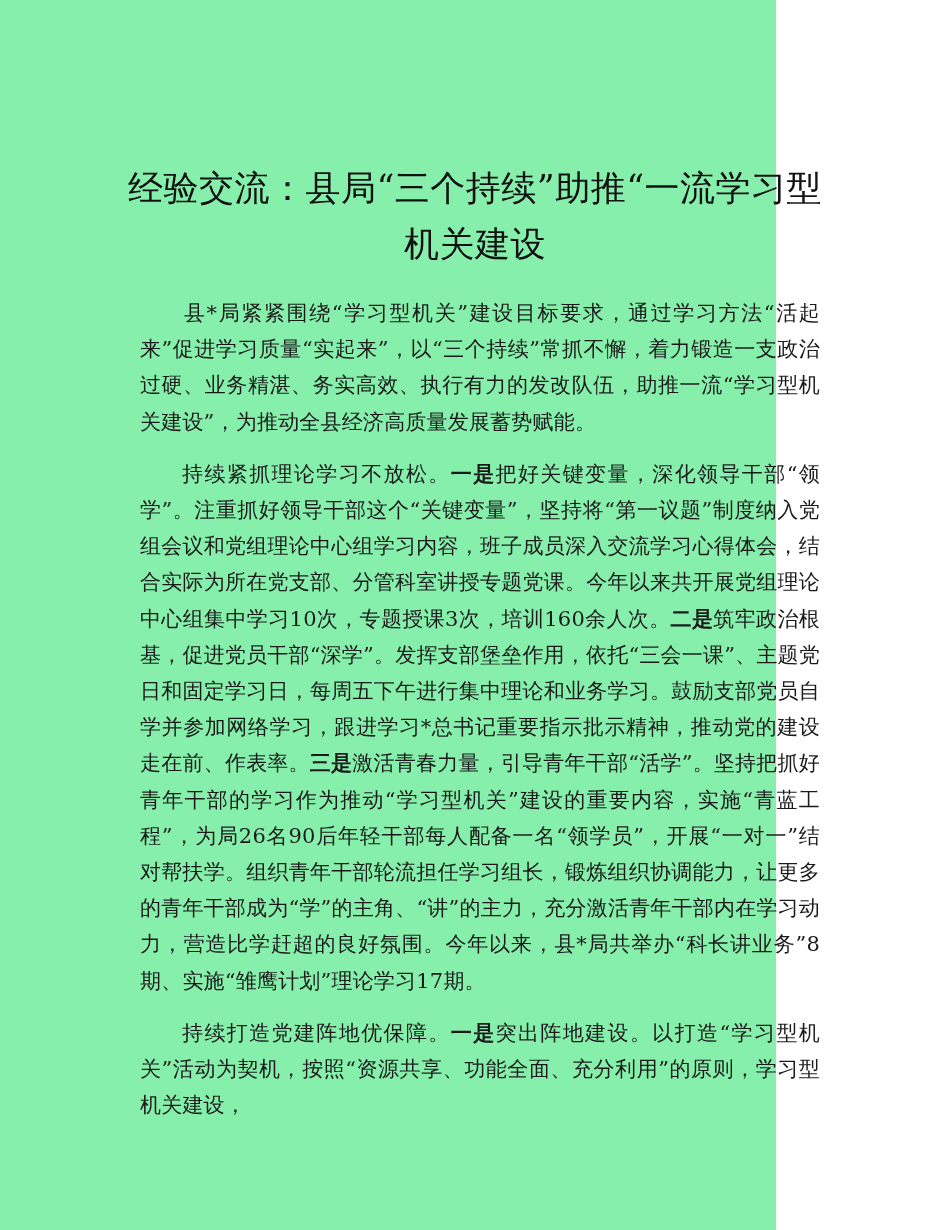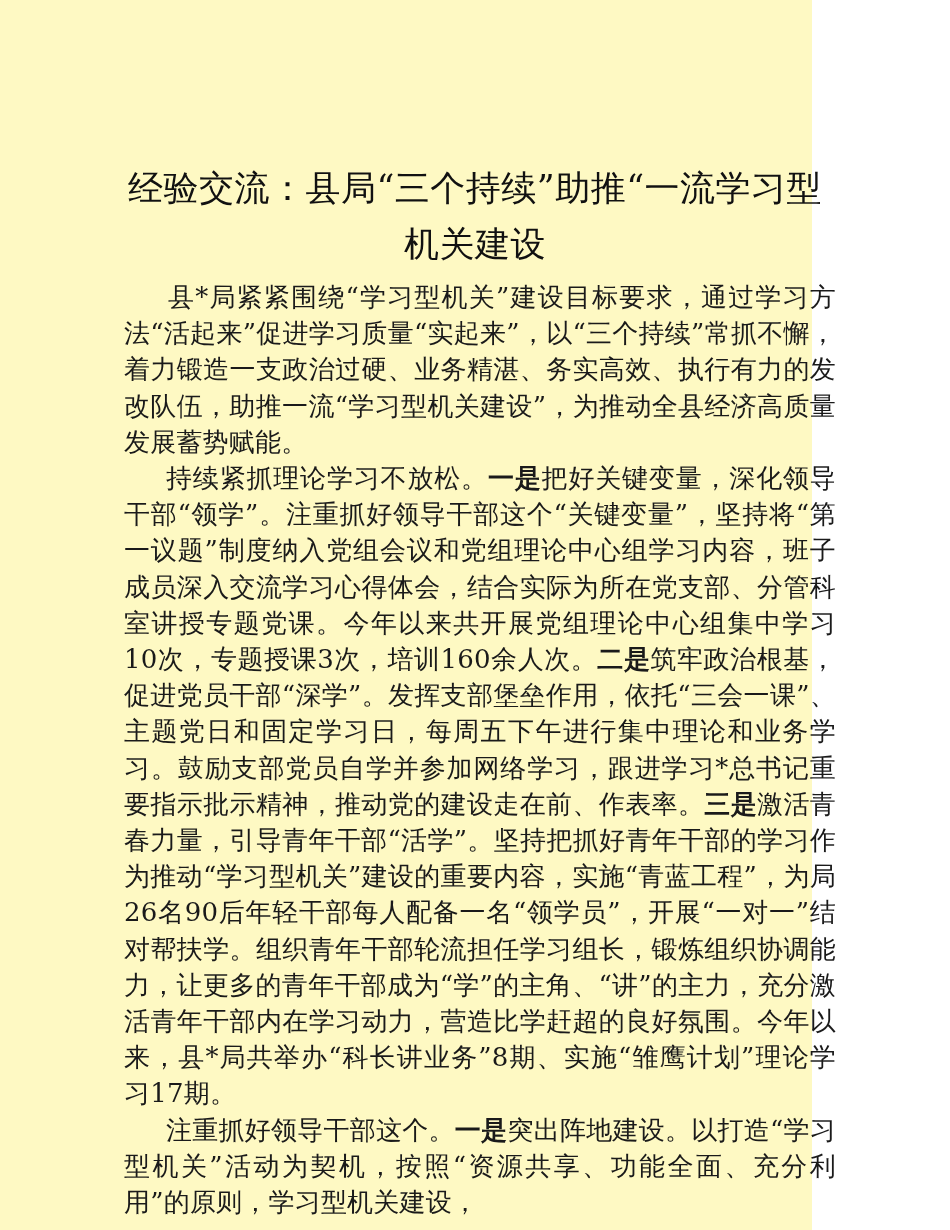--- a/index.html
+++ b/index.html
@@ -1,29 +1,29 @@
 <!DOCTYPE html>
 <html><head>
 <meta charset="utf-8">
 <style>
   html, body { margin:0; padding:0; background:#ffffff; }
   body { width:950px; height:1230px; position:relative; overflow:hidden; font-family:"DejaVu Serif","Liberation Serif",serif; color:#1a1a1a; }
-  .page { position:absolute; left:0; top:0; width:776px; height:1230px; background:#fef9c3;padding-left:36px; }
+  .page { position:absolute; left:0; top:0; width:776px; height:1230px; background:#86efac; }
   .title { position:absolute; left:112px; width:726px; top:160px; text-align:center; font-size:35px; line-height:56px; letter-spacing:0.5px; color:#111; }
   .body { position:absolute; left:124px; width:712px; top:279px; }
-  .para { margin:0; font-size:26px; line-height:36.2px; text-align:justify; text-align-last:left; text-indent:42px; letter-spacing:0.2px; }
+  .para { margin:16px; font-size:21px; line-height:36.2px; text-align:justify; text-align-last:left; text-indent:42px; letter-spacing:0.2px; }
   .para.first { text-indent:44px; }
   .b { font-weight:bold; }
 </style>
 </head>
 <body>
 
 <div class="page">
   <div class="title">经验交流：县局“三个持续”助推“一流学习型机关建设</div>
 
   <div class="body">
     <p class="para first"><span>县*局紧紧围绕“学习型机关”建设目标要求，通过学习方法“活起来”促进学习质量“实起来”，以“三个持续”常抓不懈，着力锻造一支政治过硬、业务精湛、务实高效、执行有力的发改队伍，助推一流“学习型机关建设”，为推动全县经济高质量发展蓄势赋能。</span></p>
 
     <p class="para"><span>持续紧抓理论学习不放松。</span><span class="b">一是</span><span>把好关键变量，深化领导干部“领学”。注重抓好领导干部这个“关键变量”，坚持将“第一议题”制度纳入党组会议和党组理论中心组学习内容，班子成员深入交流学习心得体会，结合实际为所在党支部、分管科室讲授专题党课。今年以来共开展党组理论中心组集中学习10次，专题授课3次，培训160余人次。</span><span class="b">二是</span><span>筑牢政治根基，促进党员干部“深学”。发挥支部堡垒作用，依托“三会一课”、主题党日和固定学习日，每周五下午进行集中理论和业务学习。鼓励支部党员自学并参加网络学习，跟进学习*总书记重要指示批示精神，推动党的建设走在前、作表率。</span><span class="b">三是</span><span>激活青春力量，引导青年干部“活学”。坚持把抓好青年干部的学习作为推动“学习型机关”建设的重要内容，实施“青蓝工程”，为局26名90后年轻干部每人配备一名“领学员”，开展“一对一”结对帮扶学。组织青年干部轮流担任学习组长，锻炼组织协调能力，让更多的青年干部成为“学”的主角、“讲”的主力，充分激活青年干部内在学习动力，营造比学赶超的良好氛围。今年以来，县*局共举办“科长讲业务”8期、实施“雏鹰计划”理论学习17期。</span></p>
 
-    <p class="para"><span>注重抓好领导干部这个。</span><span class="b">一是</span><span>突出阵地建设。以打造“学习型机关”活动为契机，按照“资源共享、功能全面、充分利用”的原则，学习型机关建设，</span></p>
+    <p class="para"><span>持续打造党建阵地优保障。</span><span class="b">一是</span><span>突出阵地建设。以打造“学习型机关”活动为契机，按照“资源共享、功能全面、充分利用”的原则，学习型机关建设，</span></p>
   </div>
 </div>
 
 </body></html>

